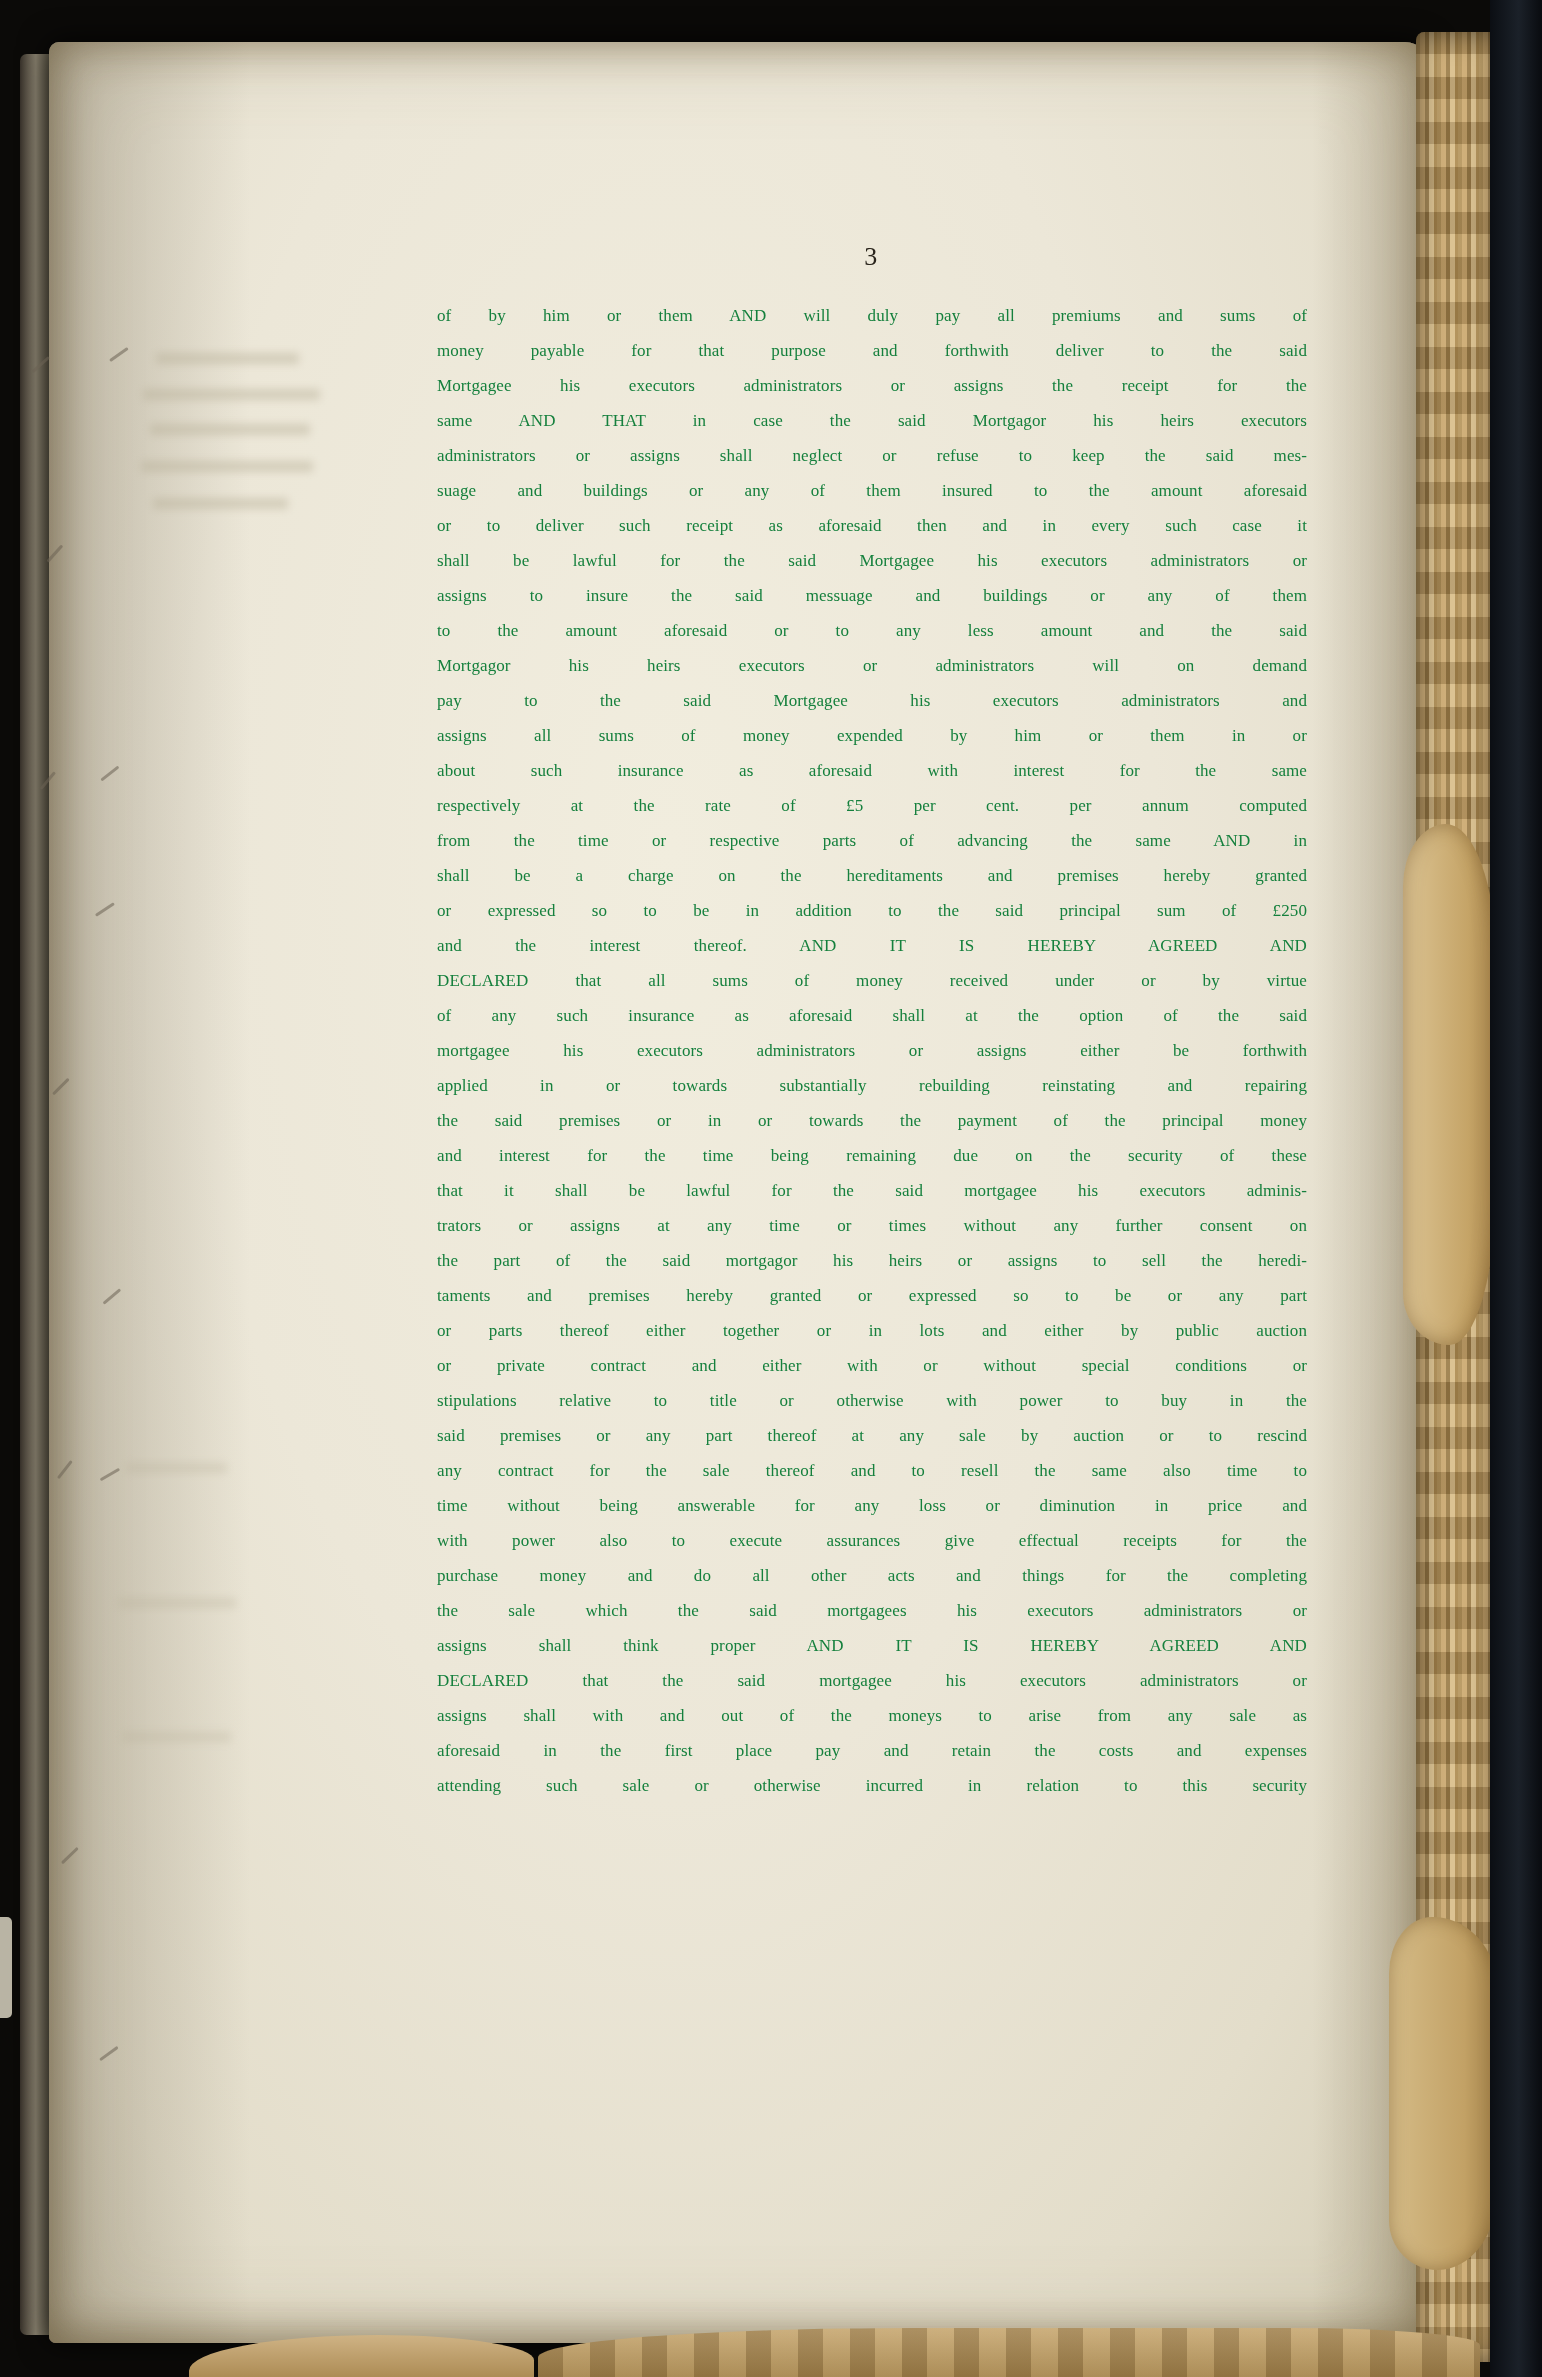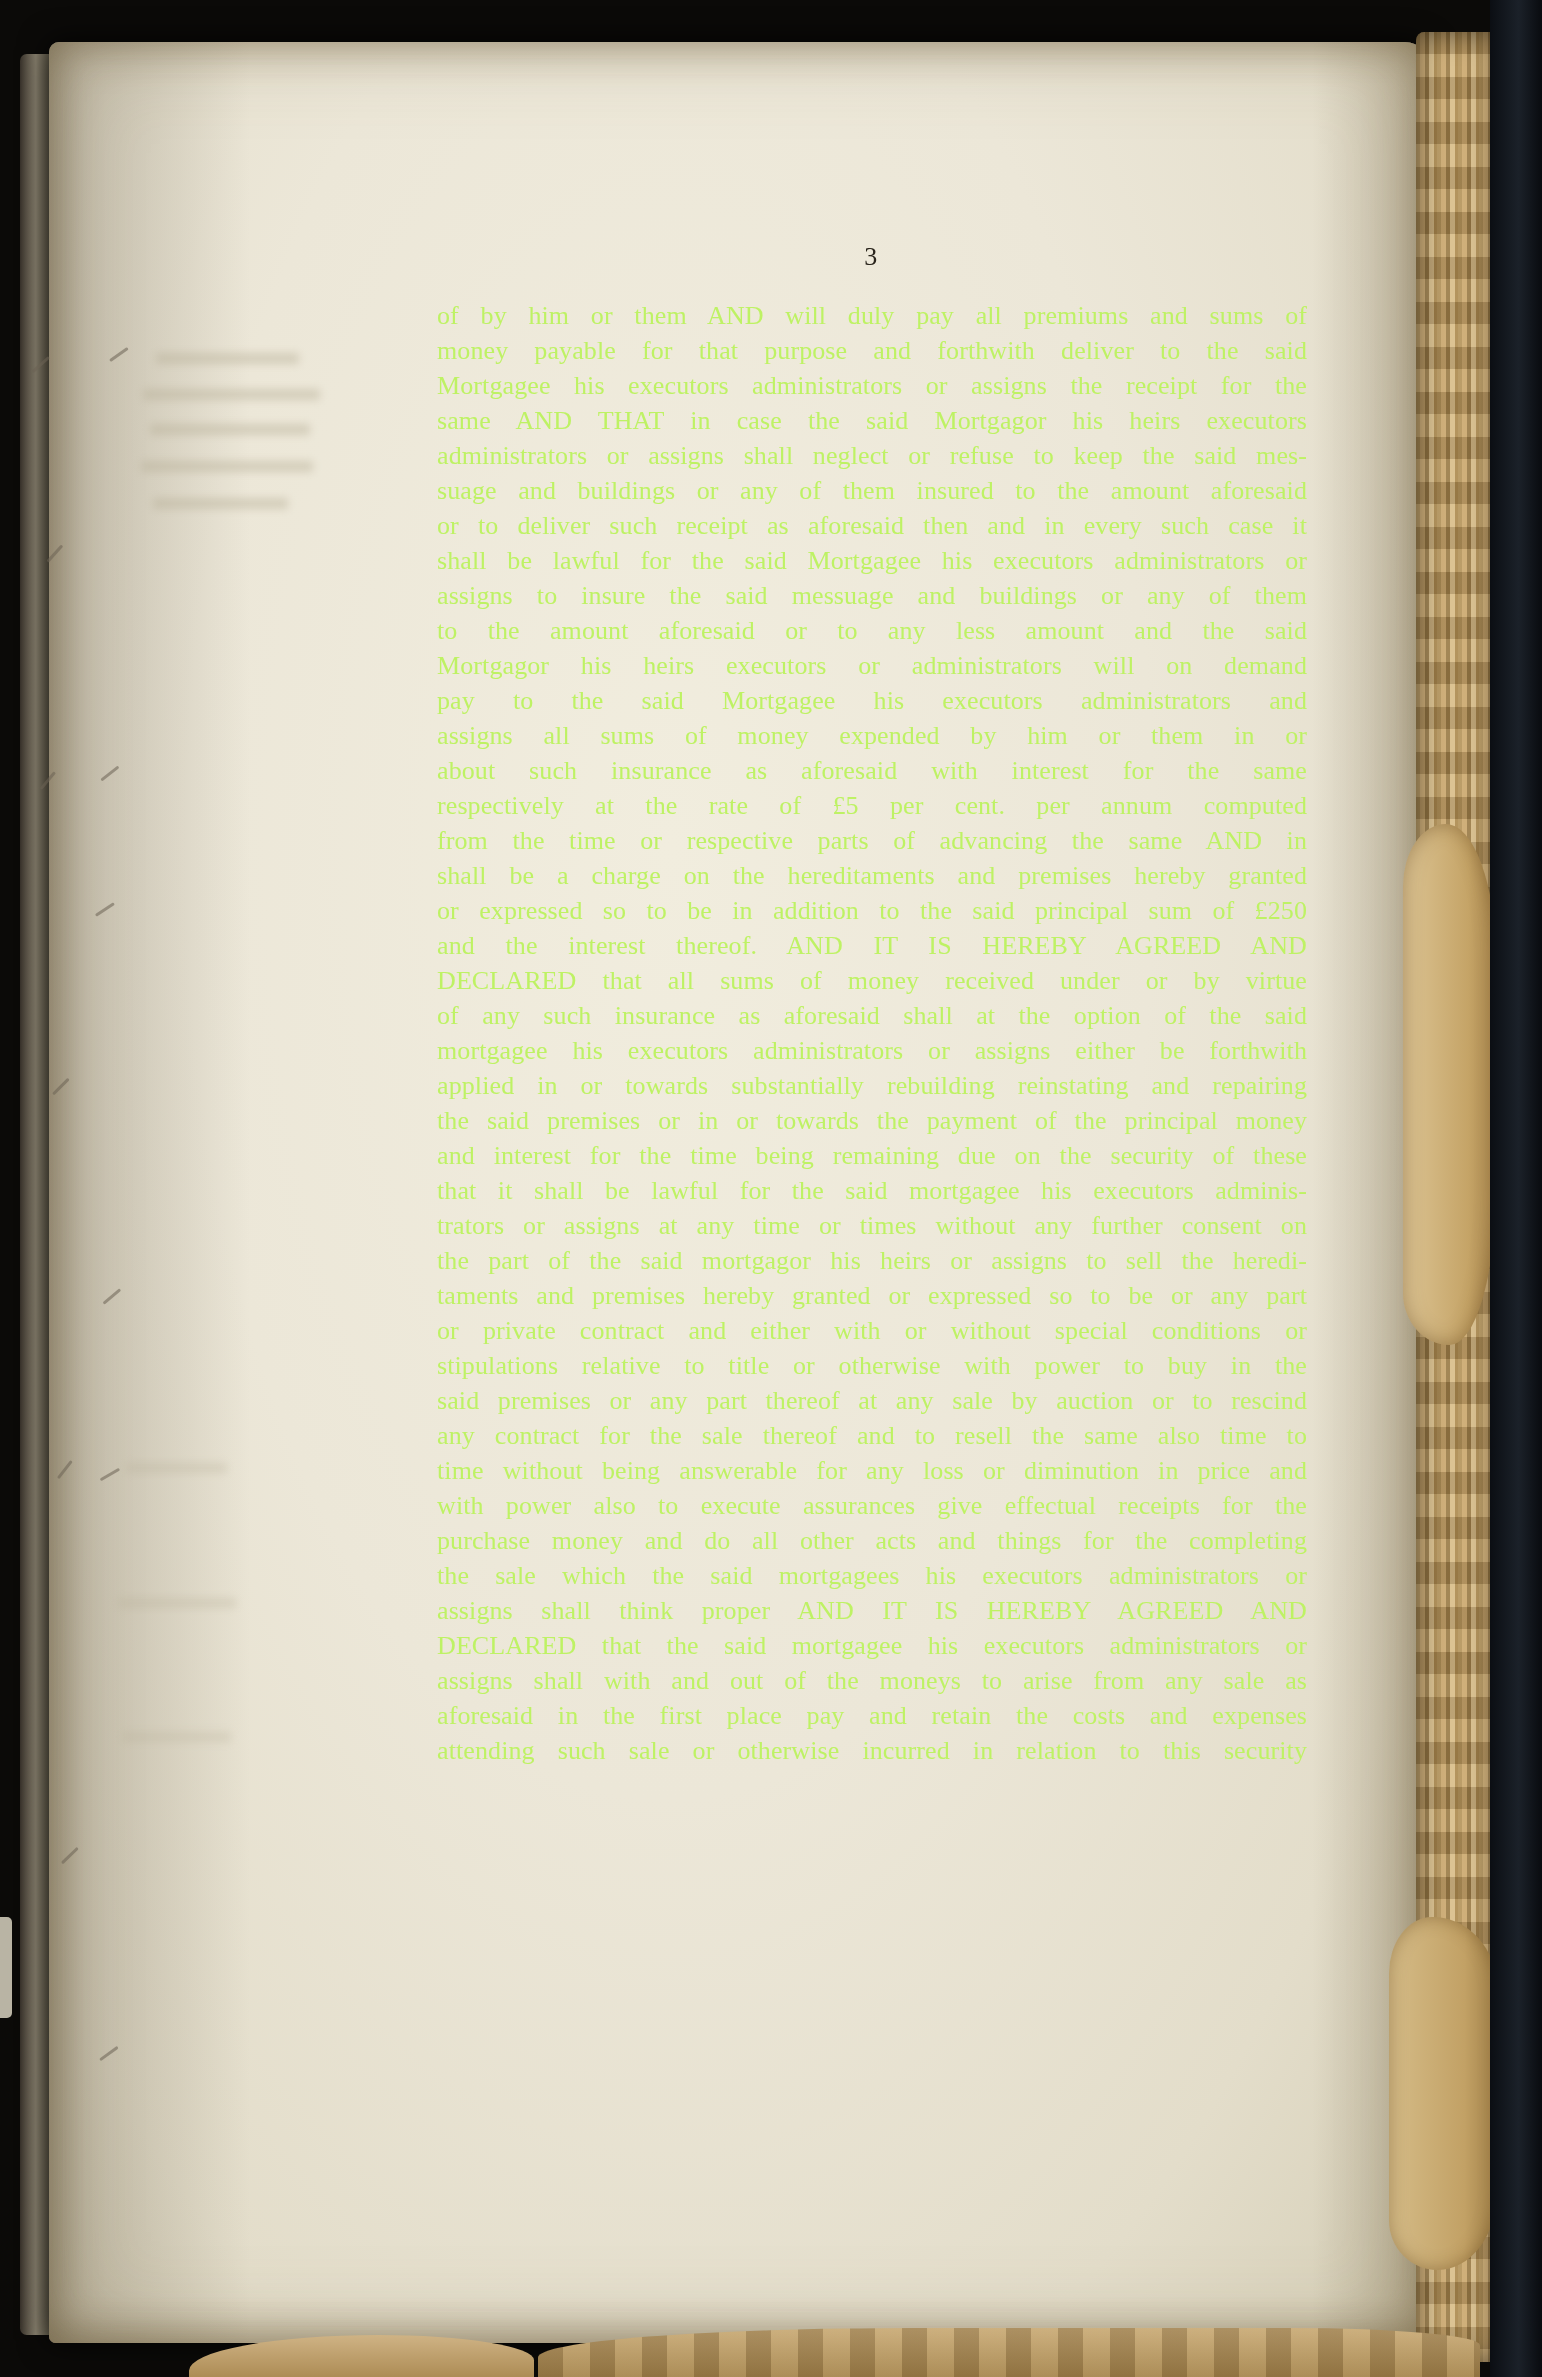--- a/index.html
+++ b/index.html
@@ -138,23 +138,23 @@
     width: 868px;
     text-align: center;
     font-size: 26px;
     color: #2a251c;
     letter-spacing: 0.4px;
   }
   .text-block {
     position: absolute;
     left: 437px; top: 298px;
     width: 870px;
-    font-size: 26px;
+    font-size: 17px;
     line-height: 35px;
-    color: #bef264;
+    color: #15803d;
     letter-spacing: 0.1px;
   }
   .text-line {
     text-align: justify;
     text-align-last: justify;
   }
 </style>
 </head>
 <body>
 
@@ -214,20 +214,21 @@
       <div class="text-line">DECLARED that all sums of money received under or by virtue</div>
       <div class="text-line">of any such insurance as aforesaid shall at the option of the said</div>
       <div class="text-line">mortgagee his executors administrators or assigns either be forthwith</div>
       <div class="text-line">applied in or towards substantially rebuilding reinstating and repairing</div>
       <div class="text-line">the said premises or in or towards the payment of the principal money</div>
       <div class="text-line">and interest for the time being remaining due on the security of these</div>
       <div class="text-line">that it shall be lawful for the said mortgagee his executors adminis-</div>
       <div class="text-line">trators or assigns at any time or times without any further consent on</div>
       <div class="text-line">the part of the said mortgagor his heirs or assigns to sell the heredi-</div>
       <div class="text-line">taments and premises hereby granted or expressed so to be or any part</div>
+      <div class="text-line">or parts thereof either together or in lots and either by public auction</div>
       <div class="text-line">or private contract and either with or without special conditions or</div>
       <div class="text-line">stipulations relative to title or otherwise with power to buy in the</div>
       <div class="text-line">said premises or any part thereof at any sale by auction or to rescind</div>
       <div class="text-line">any contract for the sale thereof and to resell the same also time to</div>
       <div class="text-line">time without being answerable for any loss or diminution in price and</div>
       <div class="text-line">with power also to execute assurances give effectual receipts for the</div>
       <div class="text-line">purchase money and do all other acts and things for the completing</div>
       <div class="text-line">the sale which the said mortgagees his executors administrators or</div>
       <div class="text-line">assigns shall think proper AND IT IS HEREBY AGREED AND</div>
       <div class="text-line">DECLARED that the said mortgagee his executors administrators or</div>

